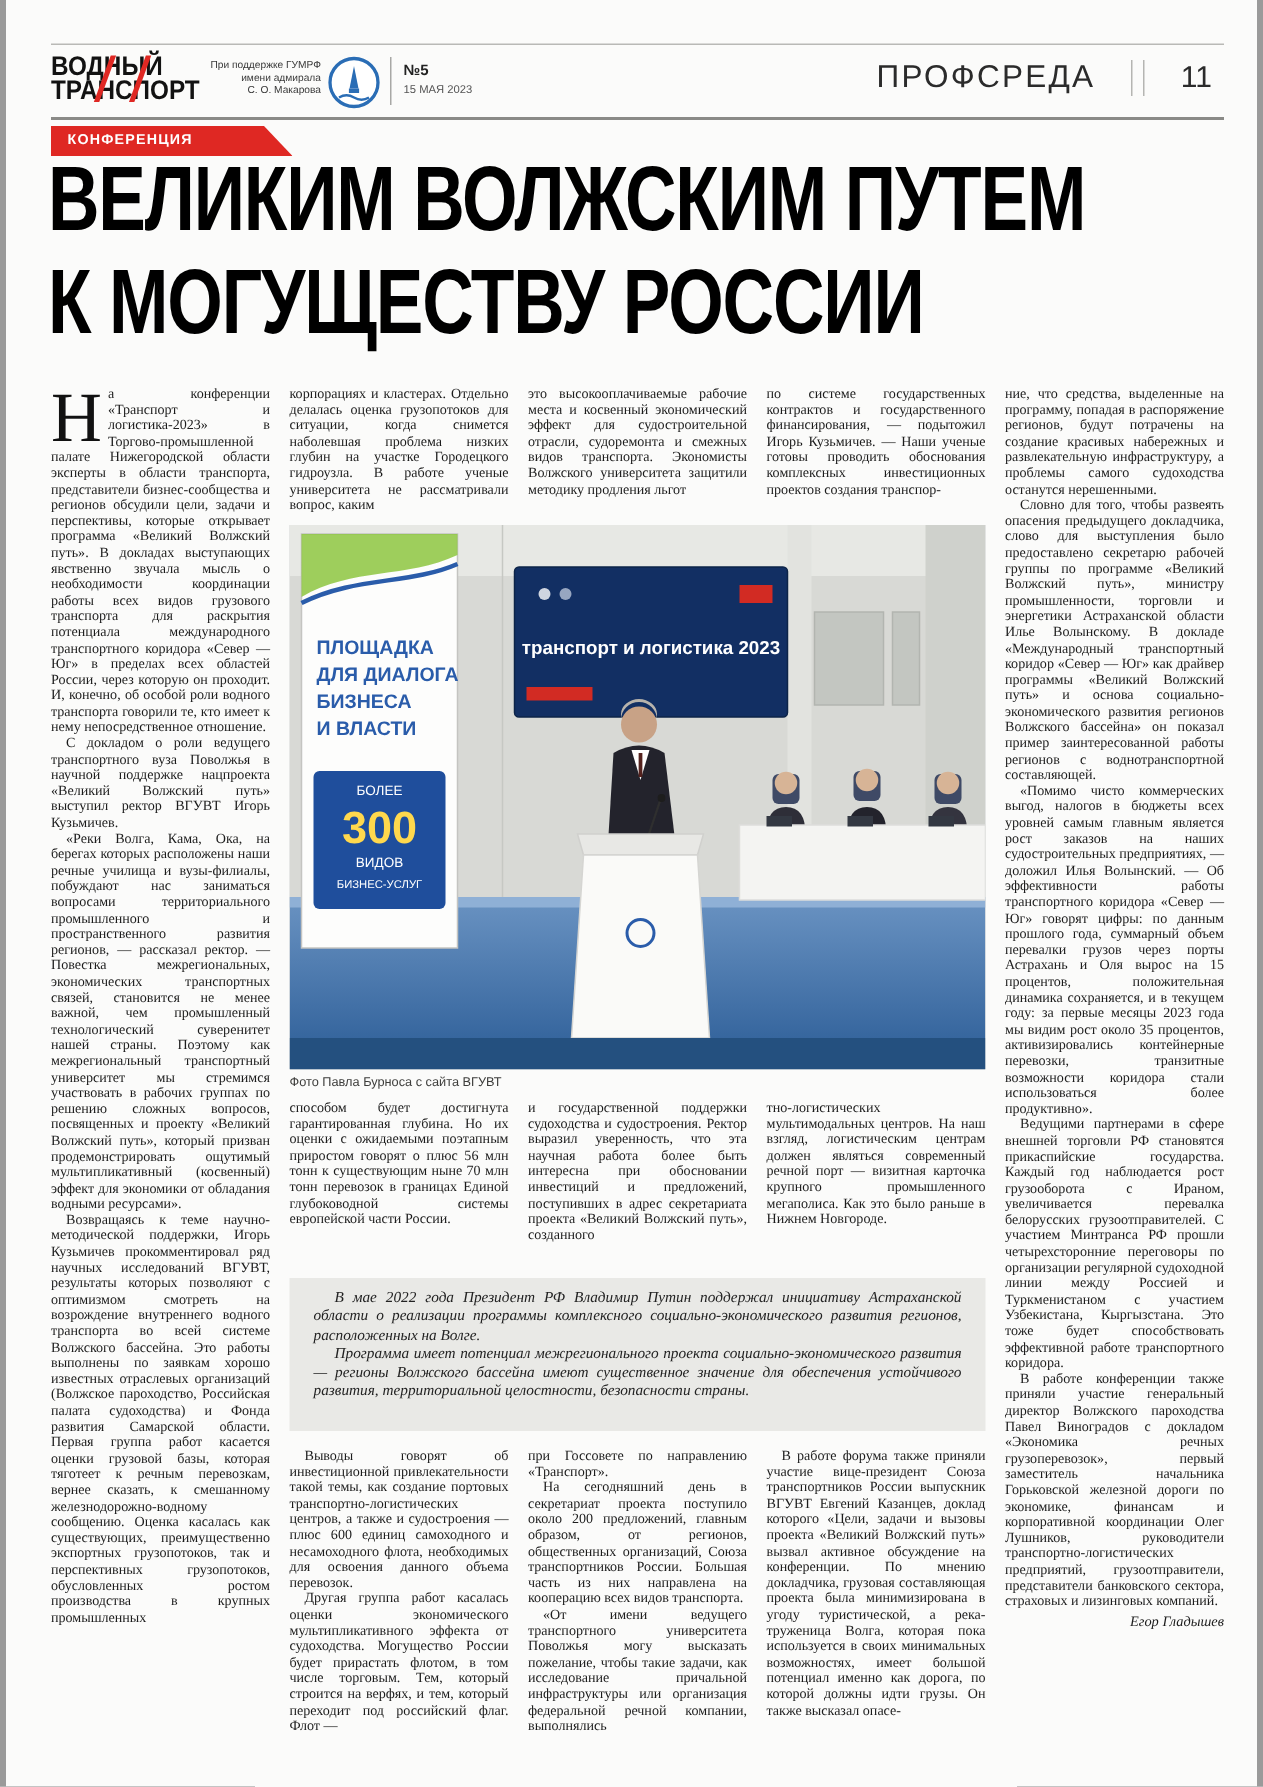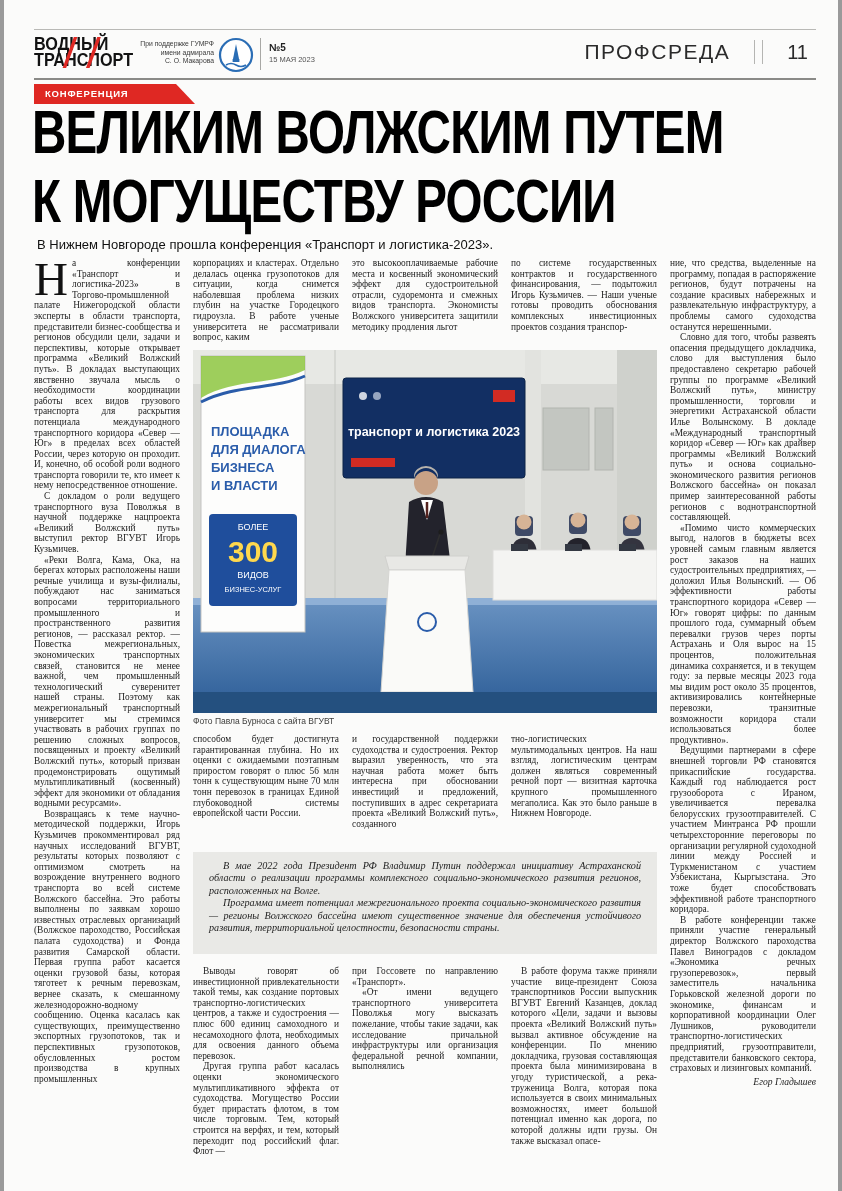--- a/index.html
+++ b/index.html
@@ -89,21 +89,20 @@
     <span class="dbl-bar"></span>
     <span class="page-num">11</span>
   </div>
   <div class="rule dark" style="top:78px"></div>
 
   <div class="abs tag">КОНФЕРЕНЦИЯ</div>
   <div class="abs headline">
     <span>ВЕЛИКИМ ВОЛЖСКИМ ПУТЕМ</span>
     <span>К МОГУЩЕСТВУ РОССИИ</span>
   </div>
-  <div class="abs subtitle">В Нижнем Новгороде прошла конференция «Транспорт и логистика-2023».</div>
 
   <div class="col" style="left:30px;top:258px">
     <p class="p-first"><span class="dropcap">Н</span><span>а конференции «Транспорт и логистика-2023» в Торгово-промышленной палате Нижегородской области эксперты в области транспорта, представители бизнес-сообщества и регионов обсудили цели, задачи и перспективы, которые открывает программа «Великий Волжский путь». В докладах выступающих явственно звучала мысль о необходимости координации работы всех видов грузового транспорта для раскрытия потенциала международного транспортного коридора «Север — Юг» в пределах всех областей России, через которую он проходит. И, конечно, об особой роли водного транспорта говорили те, кто имеет к нему непосредственное отношение.</span></p>
     <div>
         <p>С докладом о роли ведущего транспортного вуза Поволжья в научной поддержке нацпроекта «Великий Волжский путь» выступил ректор ВГУВТ Игорь Кузьмичев.</p>
         <p>«Реки Волга, Кама, Ока, на берегах которых расположены наши речные училища и вузы-филиалы, побуждают нас заниматься вопросами территориального промышленного и пространственного развития регионов, — рассказал ректор. — Повестка межрегиональных, экономических транспортных связей, становится не менее важной, чем промышленный технологический суверенитет нашей страны. Поэтому как межрегиональный транспортный университет мы стремимся участвовать в рабочих группах по решению сложных вопросов, посвященных и проекту «Великий Волжский путь», который призван продемонстрировать ощутимый мультипликативный (косвенный) эффект для экономики от обладания водными ресурсами».</p>
         <p>Возвращаясь к теме научно-методической поддержки, Игорь Кузьмичев прокомментировал ряд научных исследований ВГУВТ, результаты которых позволяют с оптимизмом смотреть на возрождение внутреннего водного транспорта во всей системе Волжского бассейна. Это работы выполнены по заявкам хорошо известных отраслевых организаций (Волжское пароходство, Российская палата судоходства) и Фонда развития Самарской области. Первая группа работ касается оценки грузовой базы, которая тяготеет к речным перевозкам, вернее сказать, к смешанному железнодорожно-водному сообщению. Оценка касалась как существующих, преимущественно экспортных грузопотоков, так и перспективных грузопотоков, обусловленных ростом производства в крупных промышленных</p>
       </div>
   </div>
 
@@ -201,21 +200,21 @@
   </div>
   <div class="abs caption">Фото Павла Бурноса с сайта ВГУВТ</div>
 
   <div class="col cont" style="left:189px;top:734px">
       <div>
         <p>способом будет достигнута гарантированная глубина. Но их оценки с ожидаемыми поэтапным приростом говорят о плюс 56 млн тонн к существующим ныне 70 млн тонн перевозок в границах Единой глубоководной системы европейской части России.</p>
       </div>
     </div>
   <div class="col cont" style="left:348px;top:734px">
       <div>
-        <p>и государственной поддержки судоходства и судостроения. Ректор выразил уверенность, что эта научная работа может быть интересна при обосновании инвестиций и предложений, поступивших в адрес секретариата проекта «Великий Волжский путь», созданного</p>
+        <p>и государственной поддержки судоходства и судостроения. Ректор выразил уверенность, что эта научная работа более быть интересна при обосновании инвестиций и предложений, поступивших в адрес секретариата проекта «Великий Волжский путь», созданного</p>
       </div>
     </div>
   <div class="col cont" style="left:507px;top:734px">
       <div>
         <p>тно-логистических мультимодальных центров. На наш взгляд, логистическим центрам должен являться современный речной порт — визитная карточка крупного промышленного мегаполиса. Как это было раньше в Нижнем Новгороде.</p>
       </div>
     </div>
 
   <div class="abs quote">
     <p>В мае 2022 года Президент РФ Владимир Путин поддержал инициативу Астраханской области о реализации программы комплексного социально-экономического развития регионов, расположенных на Волге.</p>
@@ -224,20 +223,21 @@
 
   <div class="col" style="left:189px;top:966px">
       <div>
         <p>Выводы говорят об инвестиционной привлекательности такой темы, как создание портовых транспортно-логистических центров, а также и судостроения — плюс 600 единиц самоходного и несамоходного флота, необходимых для освоения данного объема перевозок.</p>
         <p>Другая группа работ касалась оценки экономического мультипликативного эффекта от судоходства. Могущество России будет прирастать флотом, в том числе торговым. Тем, который строится на верфях, и тем, который переходит под российский флаг. Флот —</p>
       </div>
     </div>
   <div class="col cont" style="left:348px;top:966px">
       <div>
         <p>при Госсовете по направлению «Транспорт».</p>
+        <p>На сегодняшний день в секретариат проекта поступило около 200 предложений, главным образом, от регионов, общественных организаций, Союза транспортников России. Большая часть из них направлена на кооперацию всех видов транспорта.</p>
         <p>«От имени ведущего транспортного университета Поволжья могу высказать пожелание, чтобы такие задачи, как исследование причальной инфраструктуры или организация федеральной речной компании, выполнялись</p>
       </div>
     </div>
   <div class="col" style="left:507px;top:966px">
       <div>
         <p>В работе форума также приняли участие вице-президент Союза транспортников России выпускник ВГУВТ Евгений Казанцев, доклад которого «Цели, задачи и вызовы проекта «Великий Волжский путь» вызвал активное обсуждение на конференции. По мнению докладчика, грузовая составляющая проекта была минимизирована в угоду туристической, а река-труженица Волга, которая пока используется в своих минимальных возможностях, имеет большой потенциал именно как дорога, по которой должны идти грузы. Он также высказал опасе-</p>
       </div>
     </div>
 
   <div class="col cont" style="left:666px;top:258px">

